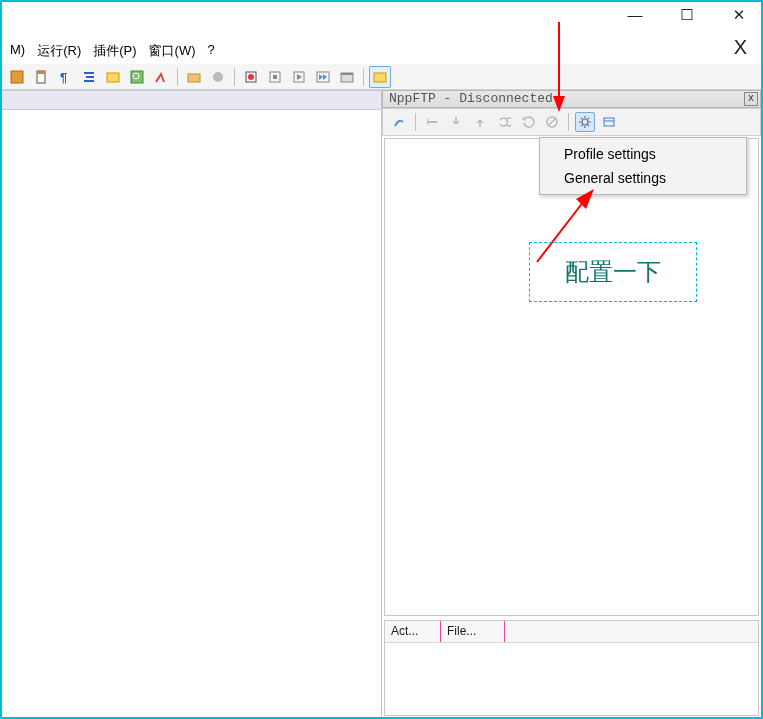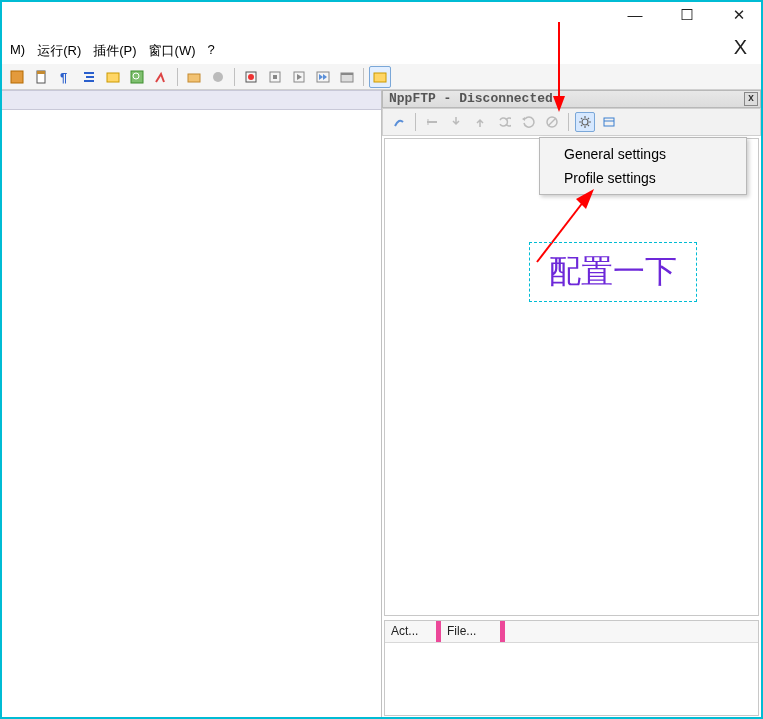--- a/index.html
+++ b/index.html
@@ -82,21 +82,20 @@
   }
   .ftp-title {
     height: 18px;
     background: linear-gradient(#e8e8e8,#dcdcdc);
     border: 1px solid #b8b8b8;
     font-family: "Courier New", monospace;
     font-size: 13px;
     padding-left: 6px;
     position: relative;
     color: #555;
-    font-weight: bold;
   }
   .ftp-title-close {
     position: absolute; right: 2px; top: 1px;
     width: 14px; height: 14px;
     border: 1px solid #888;
     font-size: 10px; line-height: 12px;
     text-align: center;
     background: #ddd;
     color: #333;
   }
@@ -135,21 +134,21 @@
   .ftp-stat-header {
     height: 22px;
     display: flex;
     background: #f7f7f7;
     border-bottom: 1px solid #d8d8d8;
     font-size: 12px;
     color: #222;
   }
   .ftp-stat-col {
     padding: 3px 6px;
-    border-right: 5px solid #ec4899;
+    border-right: 1px solid #ec4899;
     white-space: nowrap;
     overflow: hidden;
   }
   
   .settings-menu {
     position: absolute;
     top: 135px; left: 537px;
     width: 208px;
     background: #f3f3f3;
     border: 1px solid #b8b8b8;
@@ -172,22 +171,22 @@
     position:absolute;
     top: 185px; left: 530px;
     width: 70px; height: 80px;
     pointer-events:none;
   }
   .annotation-box {
     position: absolute;
     top: 240px; left: 527px;
     width: 168px; height: 60px;
     border: 1px dashed #00bcd4;
-    color: #6d28d9;
-    font-size: 32px;
+    color: #0f766e;
+    font-size: 24px;
     display:flex; align-items:center; justify-content:center;
     font-family: "SimSun","Microsoft YaHei",sans-serif;
   }
   
   svg { display:block; }
 </style>
 </head>
 <body>
 
 <div class="window-controls">
@@ -372,22 +371,22 @@
   <div class="ftp-tree"></div>
   <div class="ftp-statusbar">
     <div class="ftp-stat-header">
       <div class="ftp-stat-col" style="width:56px">Act...</div>
       <div class="ftp-stat-col" style="width:64px">File...</div>
     </div>
   </div>
 </div>
 
 <div class="settings-menu">
+  <div class="settings-menu-item">Profile settings</div>
   <div class="settings-menu-item">General settings</div>
-  <div class="settings-menu-item">Profile settings</div>
 </div>
 
 <svg class="red-arrow-down">
     <line x1="10" y1="0" x2="10" y2="75" stroke="#ff0000" stroke-width="2"></line>
     <polygon points="10,90 4,74 16,74" fill="#ff0000"></polygon>
   </svg>
 <svg class="red-arrow-diag">
     <line x1="5" y1="75" x2="55" y2="10" stroke="#ff0000" stroke-width="2"></line>
     <polygon points="62,2 44,12 54,22" fill="#ff0000"></polygon>
   </svg>

